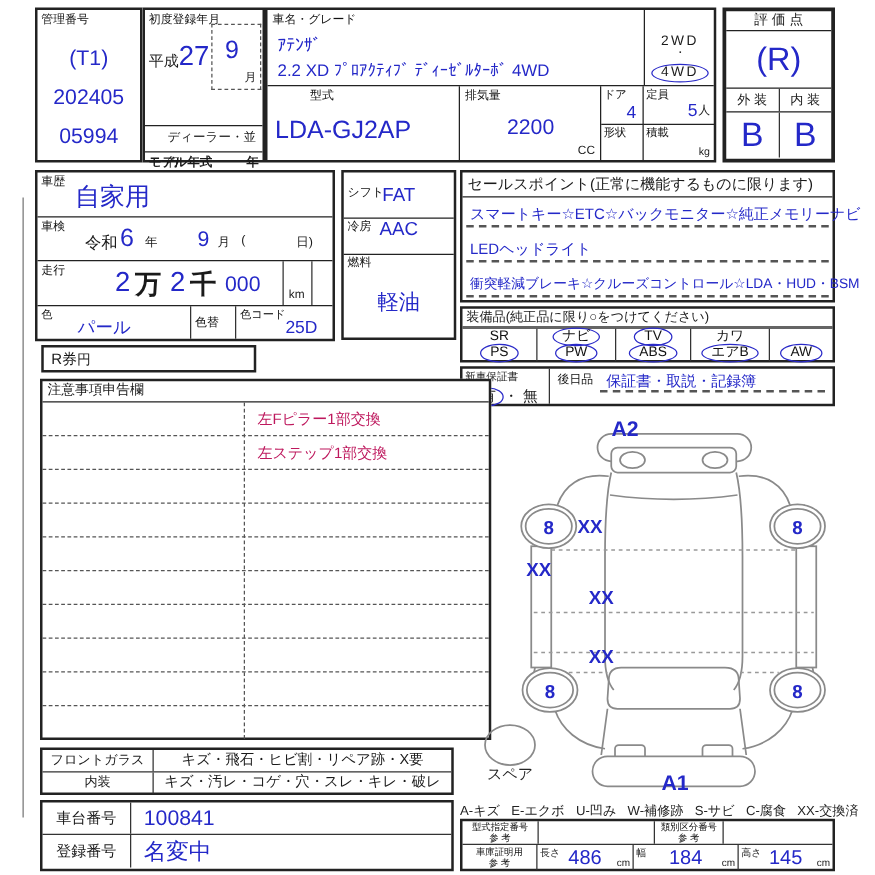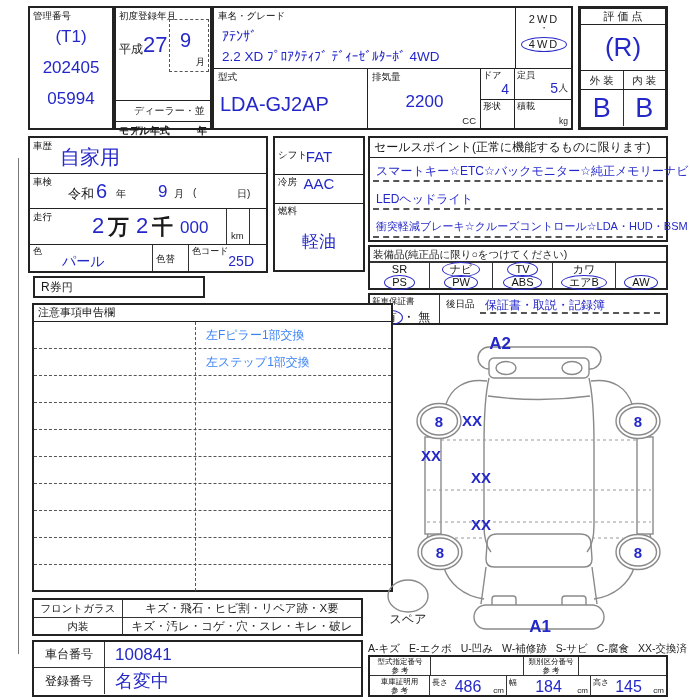--- a/index.html
+++ b/index.html
@@ -12,38 +12,38 @@
   .ctr{text-align:center;}
   .circ{display:inline-block;border:1.5px solid transparent;border-radius:50%;padding:0 7px;line-height:13px;}
   .circ.circled{border-color:#2a2ac8;}
   .row{box-sizing:border-box;}
   .bt{border-top:1.5px solid #222;}
   .bl{border-left:1.5px solid #222;}
   .bb{border-bottom:1.5px solid #222;}
   .sline{position:relative;height:28px;}
   .sline .t{position:absolute;left:6px;top:5px;font-size:12px;color:#2428c8;white-space:nowrap;}
   .sline .d{position:absolute;left:3px;right:3px;bottom:4px;border-bottom:2px dashed #555;}
-  .nrow{flex:1;border-bottom:1.5px dashed #555;box-sizing:border-box;font-size:12px;color:#3b82f6;
+  .nrow{flex:1;border-bottom:1.5px dashed #555;box-sizing:border-box;font-size:12px;color:#be185d;
         padding-left:172px;display:flex;align-items:center;}
   .nrow:last-child{border-bottom:none;}
   .ecell{box-sizing:border-box;text-align:center;font-size:11px;color:#111;display:flex;
          align-items:center;justify-content:center;}
   .tiny{font-size:7.5px;line-height:8.5px;text-align:center;color:#111;}
   svg text{font-family:"Liberation Sans","DejaVu Sans",sans-serif;}
 </style>
 </head>
 <body>
 
 <div id="sheet">
 
   <div class="abs" style="left:18px;top:158px;width:1px;height:496px;background:#777;"></div>
 
   <div class="box" style="left:28px;top:6px;width:86px;height:124px;">
     <div class="lbl" style="padding:2px 3px;">管理番号</div>
-    <div class="ctr blue" style="font-size:17px;margin-top:4px;">(T1)</div>
+    <div class="ctr blue" style="font-size:17px;margin-top:14px;">(T1)</div>
     <div class="ctr blue" style="font-size:17px;margin-top:11px;">202405</div>
     <div class="ctr blue" style="font-size:17px;margin-top:11px;">05994</div>
   </div>
 
   <div class="box" style="left:114px;top:6px;width:98px;height:124px;">
     <div class="row" style="position:relative;height:64px;">
       <div class="lbl" style="padding:2px 3px;">初度登録年月</div>
       <span class="abs" style="left:3px;top:33px;font-size:12px;">平成</span>
       <span class="abs blue" style="left:27px;top:24px;font-size:22px;">27</span>
       <div class="abs" style="left:53px;top:11px;right:1px;height:53px;border:1.5px dashed #555;box-sizing:border-box;">
@@ -59,27 +59,27 @@
     <div class="row bt" style="height:17px;font-size:10px;line-height:15px;padding-left:3px;">ハンドル 左・右</div>
   </div>
 
   <div class="box" style="left:212px;top:6px;width:361px;height:124px;">
     <div class="abs" style="left:0;top:0;width:301px;height:60px;">
       <div class="lbl" style="padding:2px 4px;">車名・グレード</div>
       <div class="abs blue" style="left:8px;top:20px;font-size:14px;">ｱﾃﾝｻﾞ</div>
       <div class="abs blue" style="left:8px;top:41px;font-size:13.5px;white-space:nowrap;">2.2 XD ﾌﾟﾛｱｸﾃｨﾌﾞ ﾃﾞｨｰｾﾞﾙﾀｰﾎﾞ 4WD</div>
     </div>
     <div class="abs bl" style="left:301px;top:0;width:56px;height:60px;text-align:center;">
-      <div style="font-size:11px;margin-top:5px;letter-spacing:2px;">2WD</div>
+      <div style="font-size:11px;margin-top:19px;letter-spacing:2px;">2WD</div>
       <div style="font-size:9px;line-height:7px;">・</div>
       <div style="margin-top:2px;"><span class="circ circled" style="font-size:11px;letter-spacing:2px;">4WD</span></div>
     </div>
     <div class="abs bt" style="left:0;top:60px;width:357px;height:60px;">
       <div class="abs" style="left:0;top:0;width:153px;height:60px;">
-        <div class="lbl" style="padding:2px 4px;">型式</div>
+        <div class="lbl" style="padding:2px 18px;margin-left:16px;">型式</div>
         <div class="abs blue" style="left:6px;top:24px;font-size:20px;">LDA-GJ2AP</div>
       </div>
       <div class="abs bl" style="left:153px;top:0;width:113px;height:60px;">
         <div class="lbl" style="padding:2px 4px;">排気量</div>
         <div class="ctr blue" style="font-size:17px;margin-top:8px;">2200</div>
         <span class="abs" style="right:5px;bottom:3px;font-size:9.5px;">CC</span>
       </div>
       <div class="abs bl" style="left:266px;top:0;width:34px;height:60px;">
         <div style="height:30px;position:relative;">
           <div class="lbl" style="padding:1px 2px;font-size:9px;">ドア</div>

